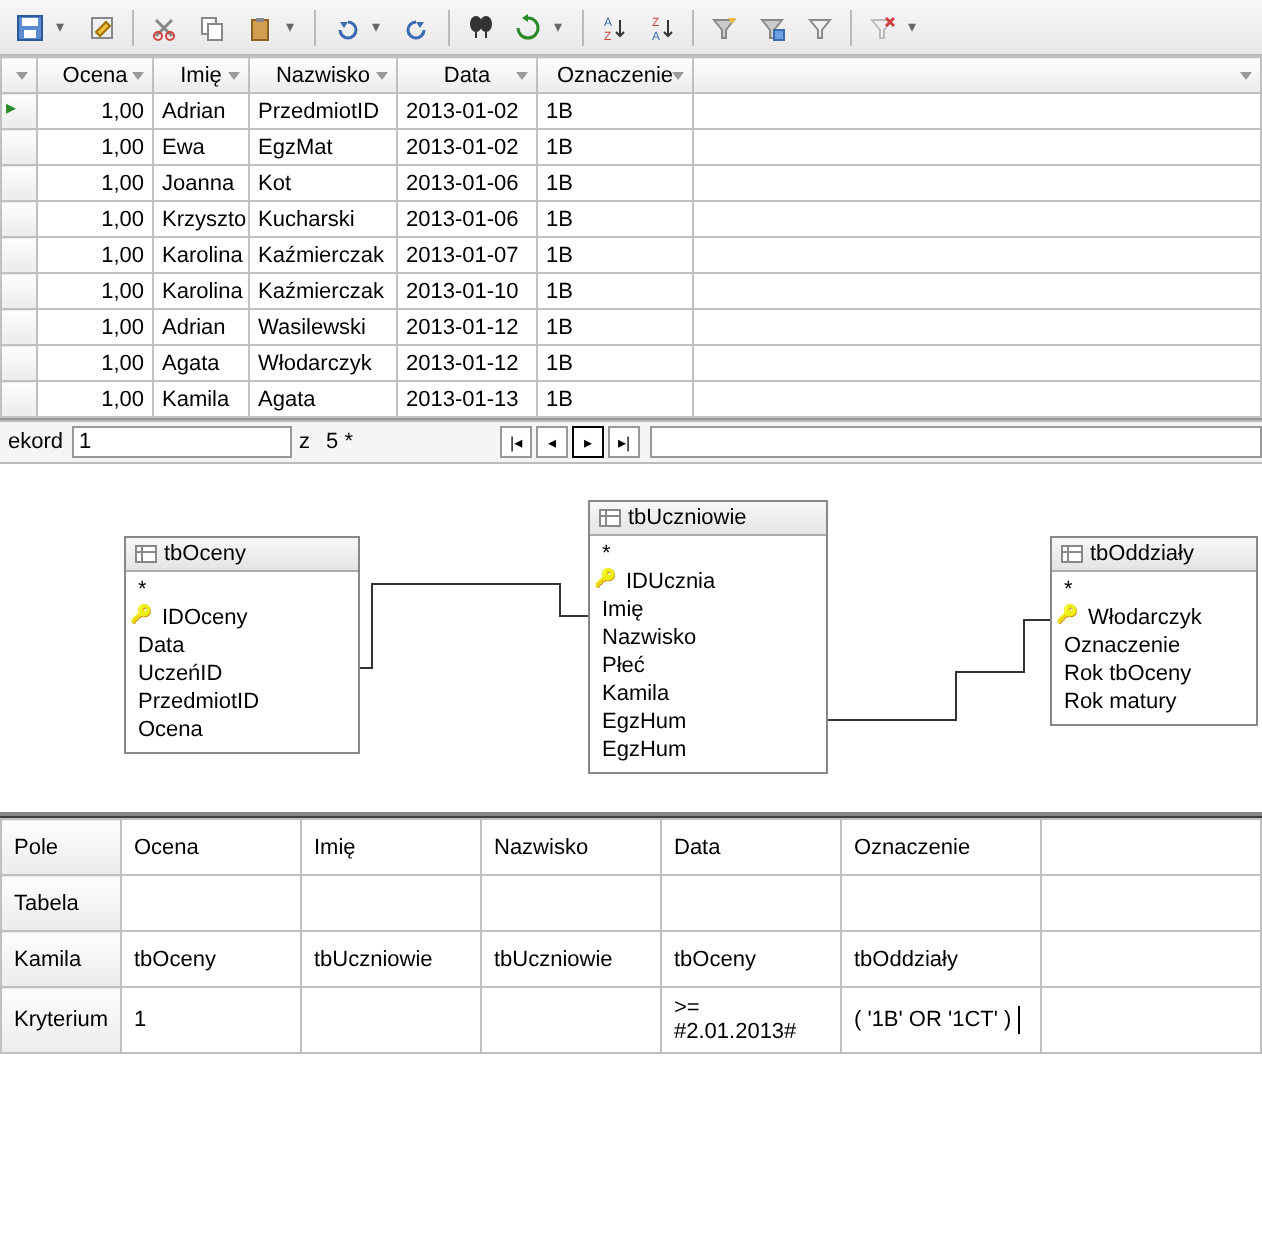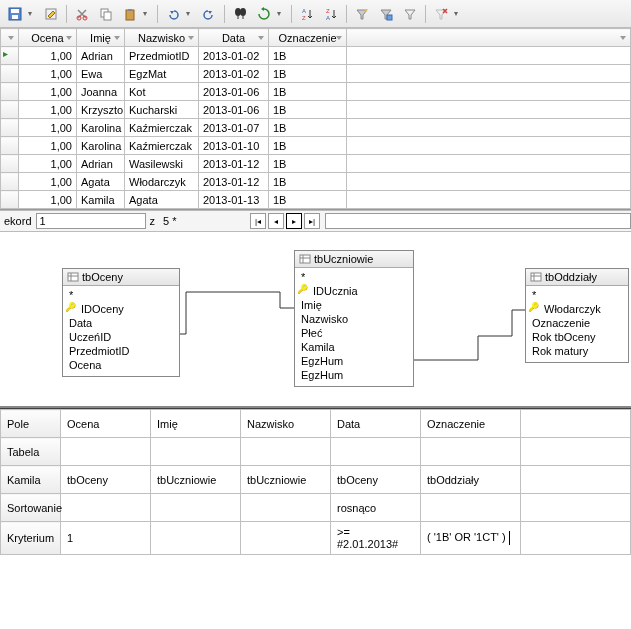--- a/index.html
+++ b/index.html
@@ -377,29 +377,20 @@
   <tr>
     <th>Kamila</th>
     <td>tbOceny</td>
     <td>tbUczniowie</td>
     <td>tbUczniowie</td>
     <td>tbOceny</td>
     <td>tbOddziały</td>
     <td></td>
   </tr>
   <tr>
-    <th>Sortowanie</th>
-    <td></td>
-          <td></td>
-          <td></td>
-    <td>rosnąco</td>
-    <td></td>
-          <td></td>
-  </tr>
-  <tr>
     <th>Kryterium</th>
     <td>1</td>
     <td></td>
     <td></td>
     <td>&gt;= #2.01.2013#</td>
     <td><span>( '1B' OR '1CT' )</span><span class="blink-cursor"></span></td>
     <td></td>
   </tr>
 </tbody>
     </table>

